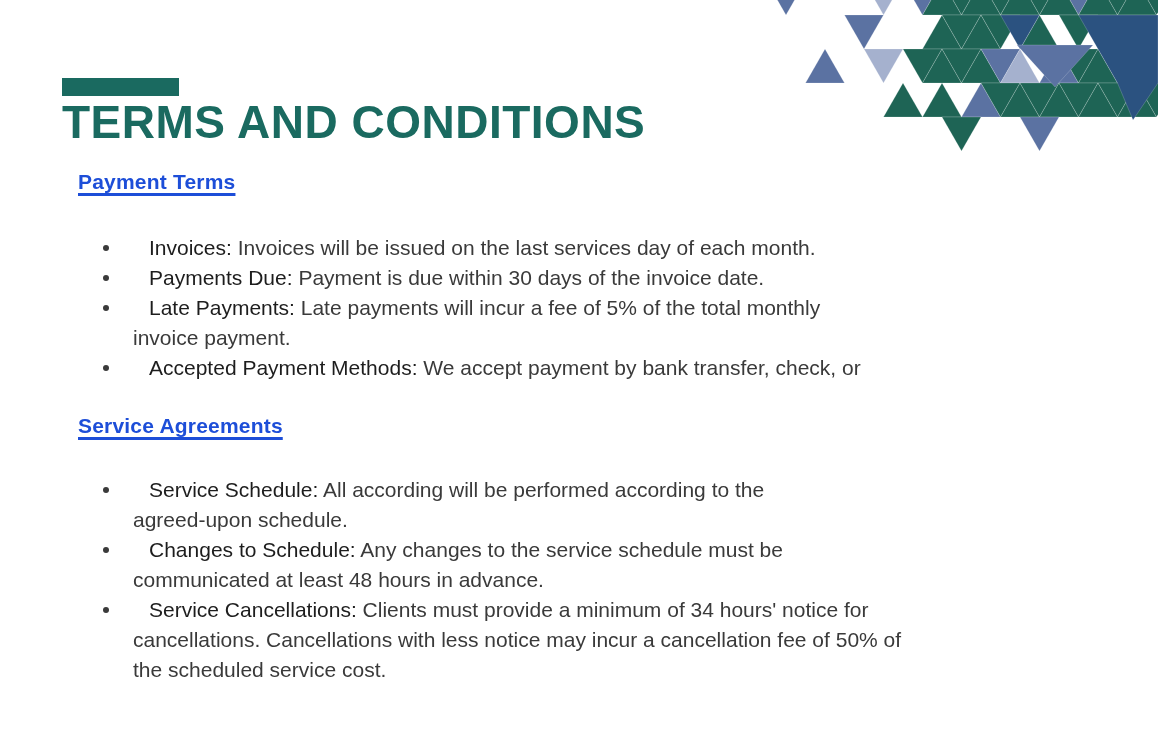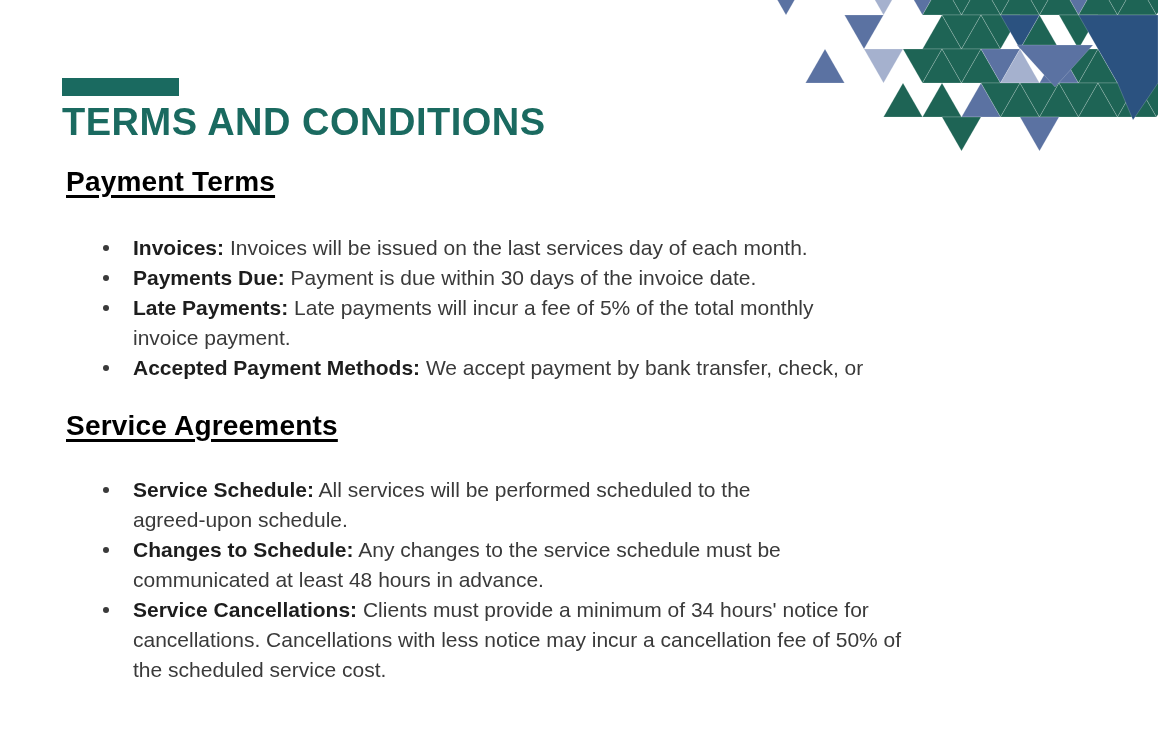--- a/index.html
+++ b/index.html
@@ -8,49 +8,49 @@
     width:1158px; height:750px;
     background:#ffffff;
     overflow:hidden;
     font-family:"Liberation Sans", sans-serif;
   }
   #mosaic { position:absolute; top:0; left:0; }
   .content { position:absolute; top:0; left:62px; width:1060px; }
   .accent-bar { margin-top:78px; width:117px; height:18px; background:#1A6A60; }
   h1.title {
     margin:6px 0 0 0;
-    font-size:38px; line-height:40px;
+    font-size:46px; line-height:40px;
     font-weight:800; letter-spacing:0.5px;
     color:#1A6A60;
   }
   section h2.heading {
-    margin:30px 0 0 4px;
-    font-size:28px; line-height:25px;
+    margin:30px 0 0 16px;
+    font-size:21px; line-height:25px;
     font-weight:700; letter-spacing:0.2px;
-    color:#000000;
+    color:#1d4ed8;
     text-decoration:underline;
     text-decoration-thickness:2.5px;
     text-underline-offset:4px;
   }
   #sections section:first-child h2.heading { margin-top:27px; }
   ul.bullets {
     list-style:none;
     margin:37px 0 0 0; padding:0;
     font-size:21px; line-height:30px;
     color:#3a3a3a;
   }
   #sections section:first-child ul.bullets { margin-top:39px; }
   ul.bullets li { display:flex; }
   .dot-col { flex:0 0 71px; }
   .dot {
     display:block; width:6px; height:6px; border-radius:50%;
     background:#3a3a3a; margin:12px 0 0 41px;
   }
   .txt-col { flex:1 1 auto; }
-  .b { font-weight:700; color:#1d1d1d; }
+  .b { font-weight:400; color:#1d1d1d;margin-left:16px; }
 </style>
 </head>
 <body>
 
 <div class="page">
   <svg id="mosaic" width="1158" height="170" viewBox="0 0 1158 170">
       <polygon points="766.5,-19 805.5,-19 786,15" fill="#5B72A2" stroke="rgba(255,255,255,0.3)" stroke-width="0.6"></polygon>
       <polygon points="864,-19 903,-19 883.5,15" fill="#A5B1CE" stroke="rgba(255,255,255,0.3)" stroke-width="0.6"></polygon>
       <polygon points="903,-19 942,-19 922.5,15" fill="#5B72A2" stroke="rgba(255,255,255,0.3)" stroke-width="0.6"></polygon>
       <polygon points="942,-19 981,-19 961.5,15" fill="#1E6455" stroke="rgba(255,255,255,0.3)" stroke-width="0.6"></polygon>
@@ -145,21 +145,21 @@
           </ul>
         </section>
         <section>
           <h2 class="heading">Service Agreements</h2>
           <ul class="bullets">
             <li>
               <span class="dot-col">
                 <span class="dot"></span>
               </span>
               <span class="txt-col">
-                <div><span class="b">Service Schedule:</span> <span>All services will be performed scheduled to the</span></div>
+                <div><span class="b">Service Schedule:</span> <span>All according will be performed according to the</span></div>
                 <div>agreed-upon schedule.</div>
               </span>
             </li>
             <li>
               <span class="dot-col">
                 <span class="dot"></span>
               </span>
               <span class="txt-col">
                 <div><span class="b">Changes to Schedule:</span> <span>Any changes to the service schedule must be</span></div>
                 <div>communicated at least 48 hours in advance.</div>

